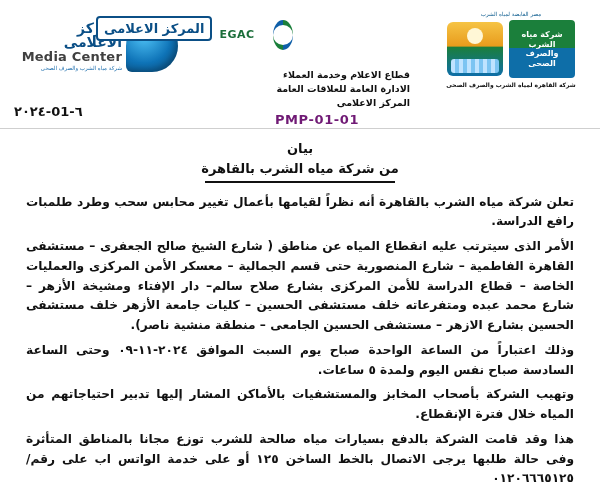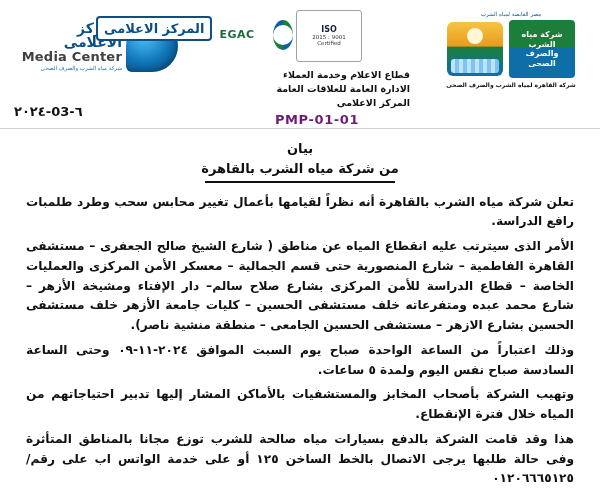--- a/index.html
+++ b/index.html
@@ -159,28 +159,23 @@
         <span class="ar">المركز الاعلامى</span>
         <span class="en">Media Center</span>
         <span class="sub">شركة مياه الشرب والصرف الصحى</span>
       </div>
     </div>
 
     <div class="logo-media-box">
       <div class="line1">المركز الاعلامى</div>
     </div>
 
-    <div class="hdr-date">٦-03-٢٠٢٤</div>
+    <div class="hdr-date">٦-01-٢٠٢٤</div>
 
     <div class="certs">
-      <div class="cert iso">
-        <span class="t1">ISO</span>
-        <span class="t2">9001 : 2015</span>
-        <span class="t2">Certified</span>
-      </div>
       <div class="cert egac">
         <span class="egac-circle">
             <i></i>
           </span>
         <span class="egac-txt">EGAC</span>
       </div>
     </div>
 
     <div class="hdr-center">
       <div>قطاع الاعلام وخدمة العملاء</div>

